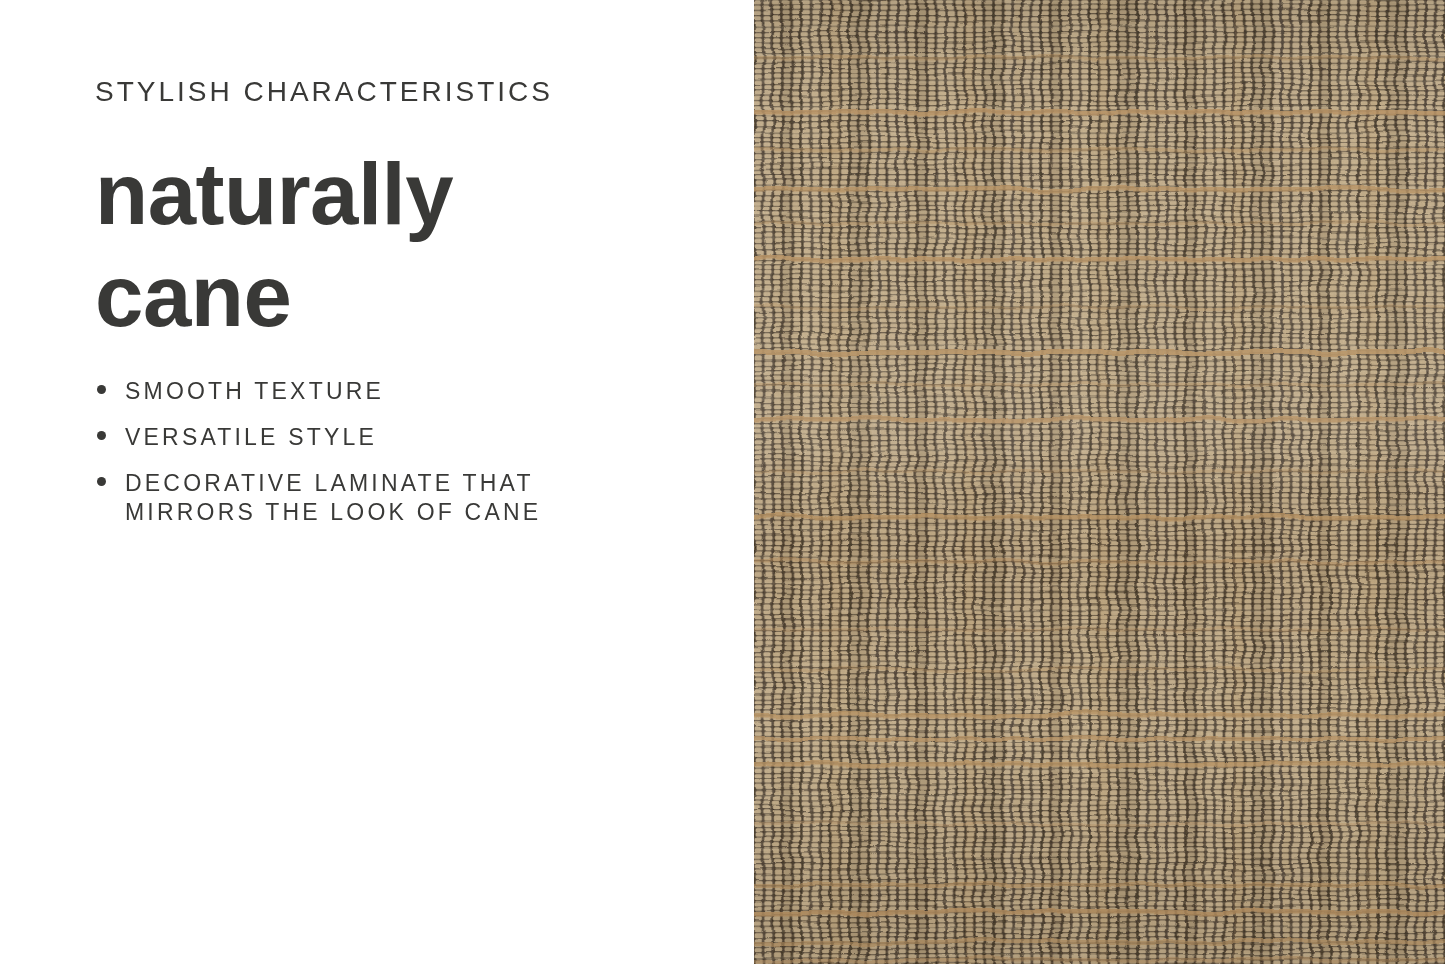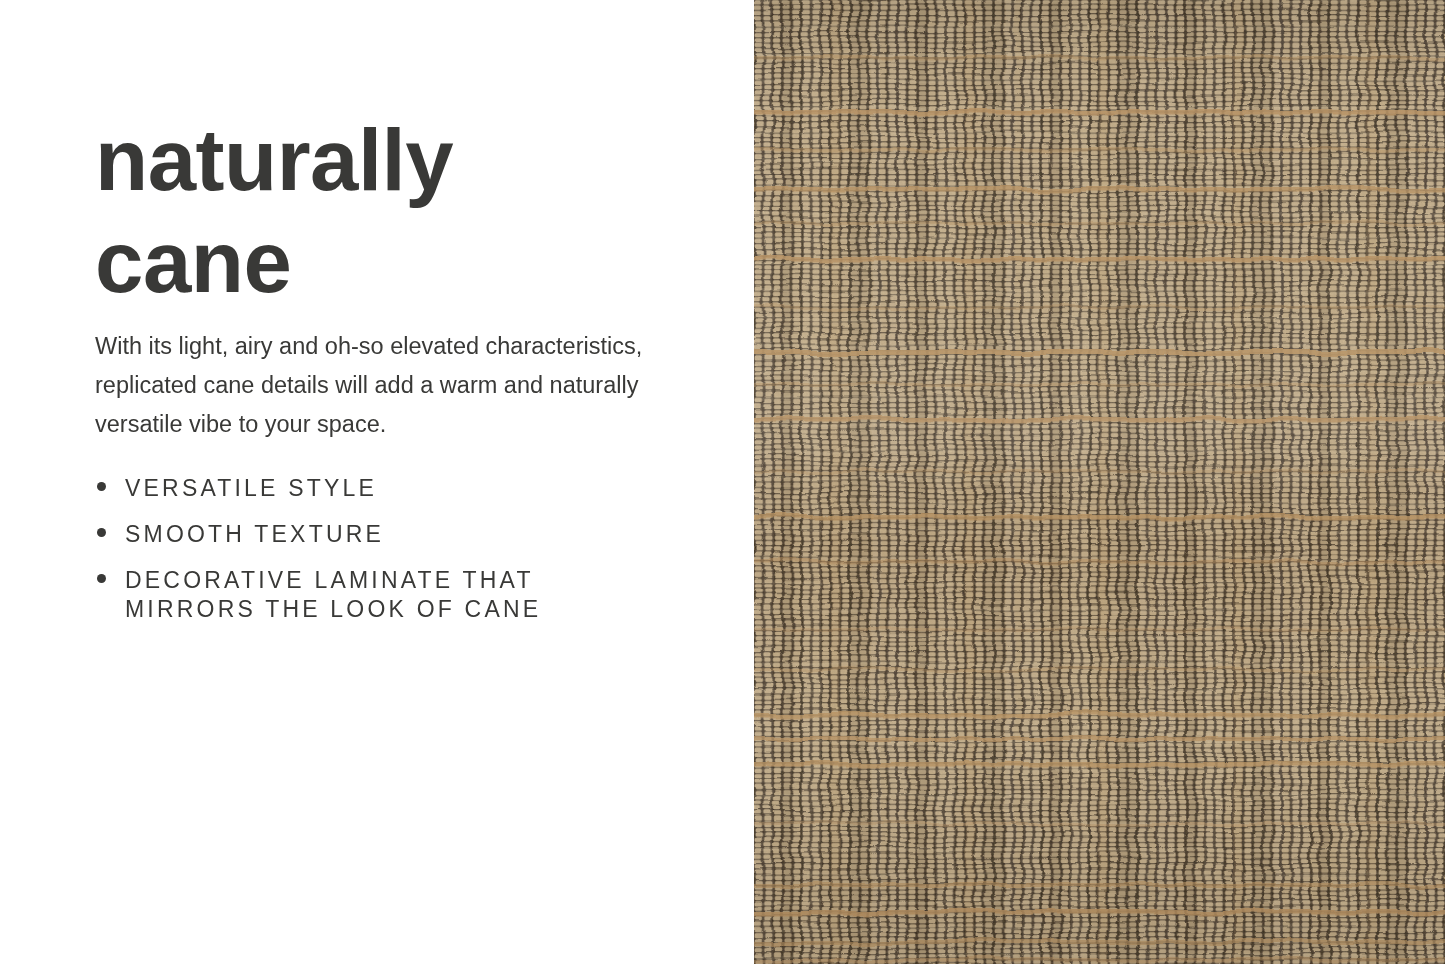--- a/index.html
+++ b/index.html
@@ -71,30 +71,30 @@
     overflow:hidden;
     background:#a8916c;
   }
   .right-panel svg{display:block;width:691px;height:964px;}
 </style>
 </head>
 <body>
 
 <div class="left-panel">
   <div class="content">
+    <div class="eyebrow">STYLISH CHARACTERISTICS</div>
     <h1 class="title">naturally cane</h1>
-    <p class="description">With its light, airy and oh-so elevated characteristics, replicated cane details will add a warm and naturally versatile vibe to your space.</p>
     <ul class="feature-list">
       <li>
         <span class="bullet-dot"></span>
-        <span>VERSATILE STYLE</span>
+        <span>SMOOTH TEXTURE</span>
       </li>
       <li>
         <span class="bullet-dot"></span>
-        <span>SMOOTH TEXTURE</span>
+        <span>VERSATILE STYLE</span>
       </li>
       <li>
         <span class="bullet-dot"></span>
         <span>DECORATIVE LAMINATE THAT MIRRORS THE LOOK OF CANE</span>
       </li>
     </ul>
   </div>
 </div>
 
 <div class="right-panel" role="img">

